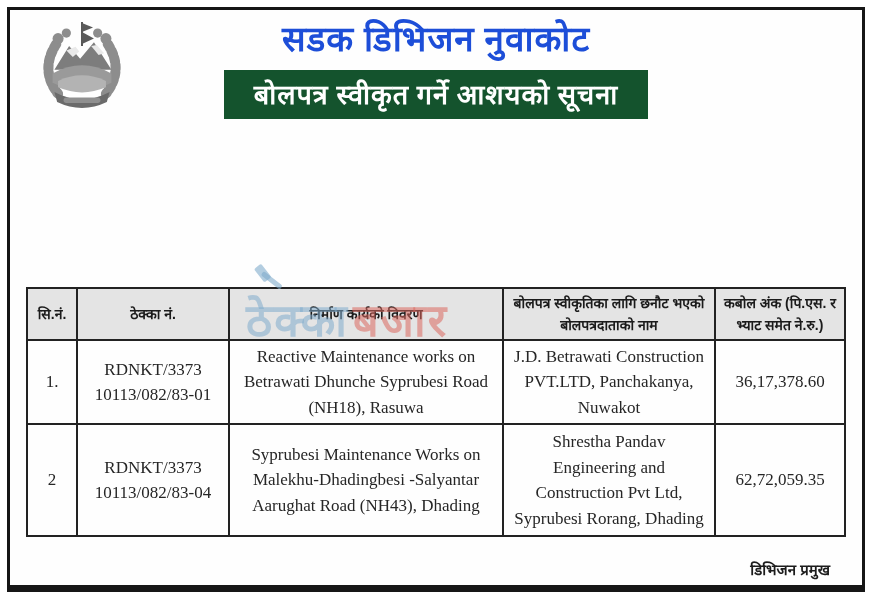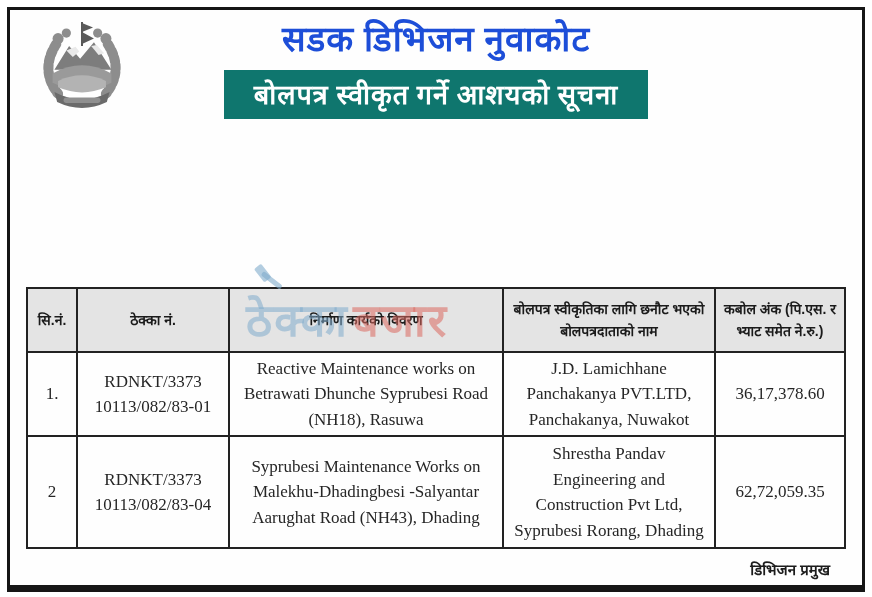--- a/index.html
+++ b/index.html
@@ -17,21 +17,21 @@
     position: absolute; left: 36px; top: 16px; width: 92px; height: 104px;
   }
   .org-title {
     text-align: center; padding-top: 14px;
     font-family: "Liberation Serif", serif;
     font-size: 35px; font-weight: bold; color: #1d4ed8;
     letter-spacing: 1px;
   }
   .banner-wrap { text-align: center; margin-top: 9px; }
   .notice-banner {
-    display: inline-block; background: #0f766e; color: #ffffff;
+    display: inline-block; background: #14532d; color: #ffffff;
     font-size: 27px; font-weight: bold; letter-spacing: 1px;
     padding: 5px 30px 7px 30px;
   }
 
   .date-line {
     text-align: center; margin-top: 16px; font-size: 15px; color: #2a2a2a;
     font-family: "Liberation Sans", sans-serif;
   }
 
   .body-paragraph {
@@ -55,21 +55,21 @@
     padding: 2px 6px;
   }
   .tender-table th {
     background: #e4e4e4; font-weight: bold; font-size: 14px; line-height: 1.6;
     color: #1b1b1b; font-family: "Liberation Sans", sans-serif;
   }
   .tender-table td {
     background: transparent; font-size: 17px; line-height: 1.5; color: #262626;
     font-family: "Liberation Serif", serif;
   }
-  tr.header-row { height: 64px; }
+  tr.header-row { height: 52px; }
   tr.data-row-1 { height: 84px; }
   tr.data-row-2 { height: 112px; }
 
   .watermark {
     position: absolute; left: 246px; top: 262px; z-index: 3;
     pointer-events: none; white-space: nowrap;
   }
   .watermark .gavel { position: absolute; left: 2px; top: 2px; }
   .watermark .wm-text {
     font-family: "Liberation Sans", sans-serif;
@@ -141,21 +141,21 @@
     <th>सि.नं.</th>
     <th>ठेक्का नं.</th>
     <th>निर्माण कार्यको विवरण</th>
     <th>बोलपत्र स्वीकृतिका लागि छनौट भएको बोलपत्रदाताको नाम</th>
     <th>कबोल अंक (पि.एस. र भ्याट समेत ने.रु.)</th>
   </tr>
   <tr class="data-row-1">
     <td>1.</td>
     <td>RDNKT/3373 10113/082/83-01</td>
     <td>Reactive Maintenance works on Betrawati Dhunche Syprubesi Road (NH18), Rasuwa</td>
-    <td>J.D. Lamichhane Panchakanya PVT.LTD, Panchakanya, Nuwakot</td>
+    <td>J.D. Betrawati Construction PVT.LTD, Panchakanya, Nuwakot</td>
     <td>36,17,378.60</td>
   </tr>
   <tr class="data-row-2">
     <td>2</td>
     <td>RDNKT/3373 10113/082/83-04</td>
     <td>Syprubesi Maintenance Works on Malekhu-Dhadingbesi -Salyantar Aarughat Road (NH43), Dhading</td>
     <td>Shrestha Pandav Engineering and Construction Pvt Ltd, Syprubesi Rorang, Dhading</td>
     <td>62,72,059.35</td>
   </tr>
 </tbody>

